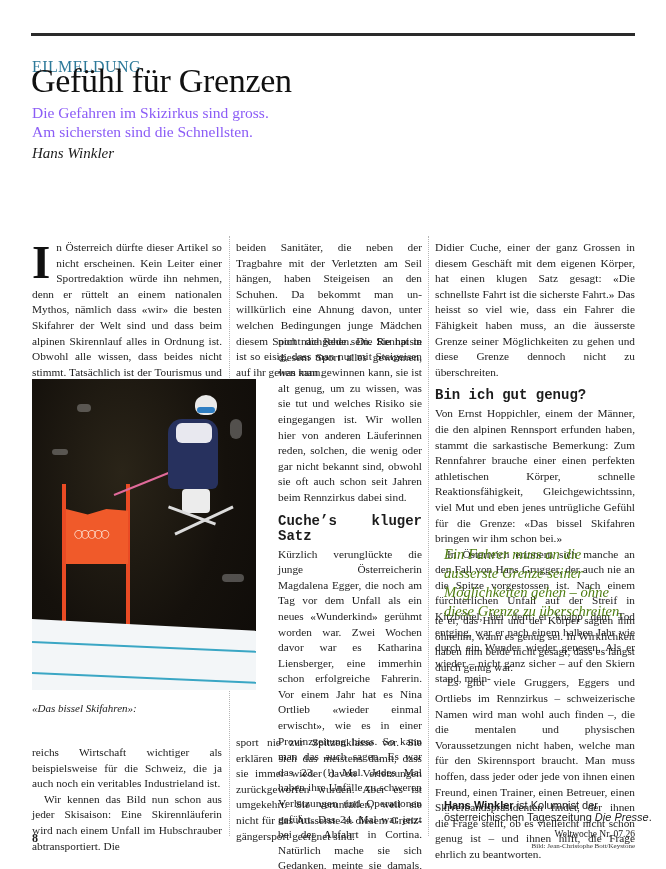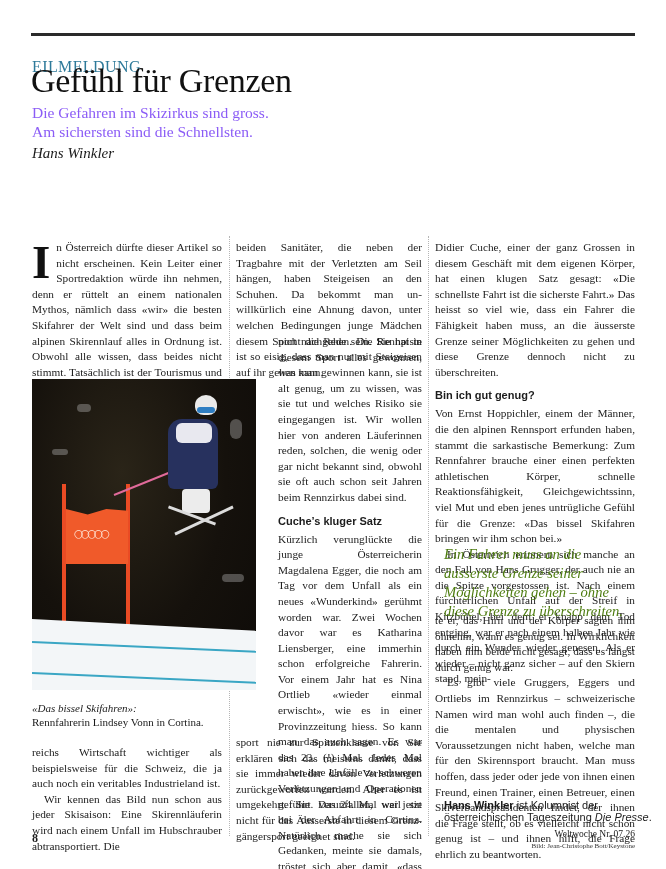--- a/index.html
+++ b/index.html
@@ -8,21 +8,21 @@
 
     .top-rule { position: absolute; left: 31px; top: 33px; width: 604px; height: 3px; background: #2a2a2a; }
     .kicker { position: absolute; left: 32px; top: 58px; font-family: "Liberation Serif", serif; font-size: 16px; letter-spacing: 0.4px; color: #2e7a9a; }
     .headline { position: absolute; left: 31px; top: 62px; font-family: Liberation Serif, serif; font-size: 34px; font-weight: normal; color: #111; letter-spacing: -0.3px; }
     .subhead { position: absolute; left: 32px; top: 103px; font-family: "Liberation Serif", serif; font-size: 15.5px; line-height: 19px; color: #8b5cf6; }
     .byline { position: absolute; left: 32px; top: 145px; font-family: "Liberation Serif", serif; font-style: italic; font-size: 15px; color: #1a1a1a; }
 
     .col { position: absolute; font-family: "Liberation Serif", serif; font-size: 11.3px; line-height: 15.6px; text-align: justify; hyphens: manual; color: #1c1c1c; }
     .col p { margin: 0; }
     .col p.indent { text-indent: 12px; }
-    .col h3 { font-family: Liberation Sans, sans-serif; font-size: 11px; font-weight: bold; margin: 8px 0 3px 0; line-height: 15px; }
+    .col h3 { font-family: Liberation Mono, monospace; font-size: 14px; font-weight: bold; margin: 8px 0 3px 0; line-height: 15px; }
 
     .col1 { left: 32px; top: 240px; width: 190px; }
     .col1b { left: 32px; top: 745px; width: 190px; }
     .col2 { left: 236px; top: 240px; width: 186px; }
     .col2-narrow { position: absolute; left: 278px; top: 334px; width: 144px; }
     .col2-wide { position: absolute; left: 236px; top: 735px; width: 186px; }
     .col3 { left: 435px; top: 240px; width: 200px; }
     .col3b { left: 435px; top: 613px; width: 200px; }
 
     .dropcap-wrap { position: relative; }
@@ -99,21 +99,20 @@
   <div class="boots"></div>
   <div class="ski1"></div>
   <div class="ski2"></div>
   <div class="snow"></div>
   <div class="snow-line" style="top:262px;"></div>
   <div class="snow-line" style="top:293px;"></div>
 </div>
 
 <div class="caption">
   <div class="cap-title">«Das bissel Skifahren»:</div>
-  <div>Rennfahrerin Lindsey Vonn in Cortina.</div>
 </div>
 
 <div class="col col1b">
   <p>reichs Wirtschaft wichtiger als beispielsweise für die Schweiz, die ja auch noch ein veritables Industrieland ist.</p>
   <p class="indent">Wir kennen das Bild nun schon aus jeder Ski­saison: Eine Skirennläuferin wird nach einem Unfall im Hubschrauber abtransportiert. Die</p>
 </div>
 
 <div class="col col2">
   <p>beiden Sanitäter, die neben der Tragbahre mit der Verletzten am Seil hängen, haben Steig­eisen an den Schuhen. Da bekommt man un­willkürlich eine Ahnung davon, unter welchen Bedingungen junge Mädchen diesem Sport nachgehen. Die Rennpiste ist so eisig, dass man nur mit Steigeisen auf ihr gehen kann.</p>
 </div>

